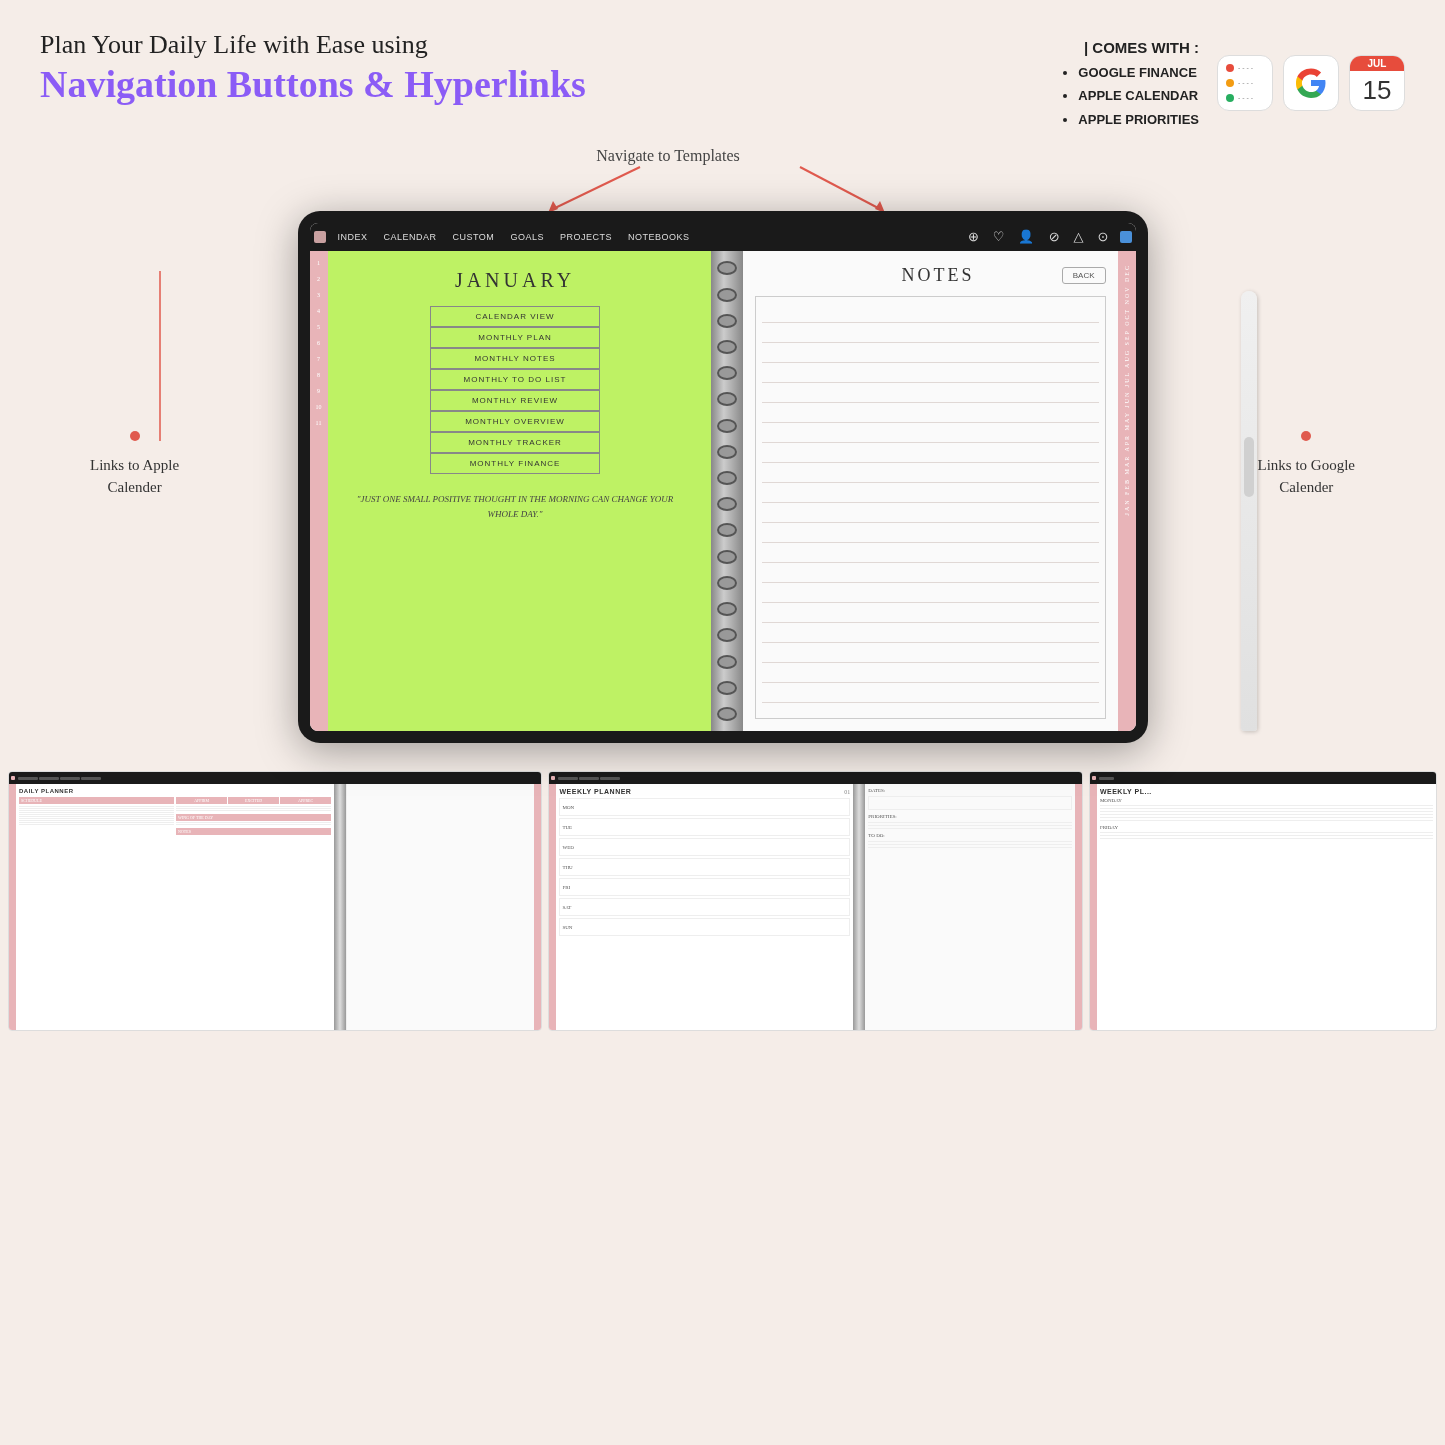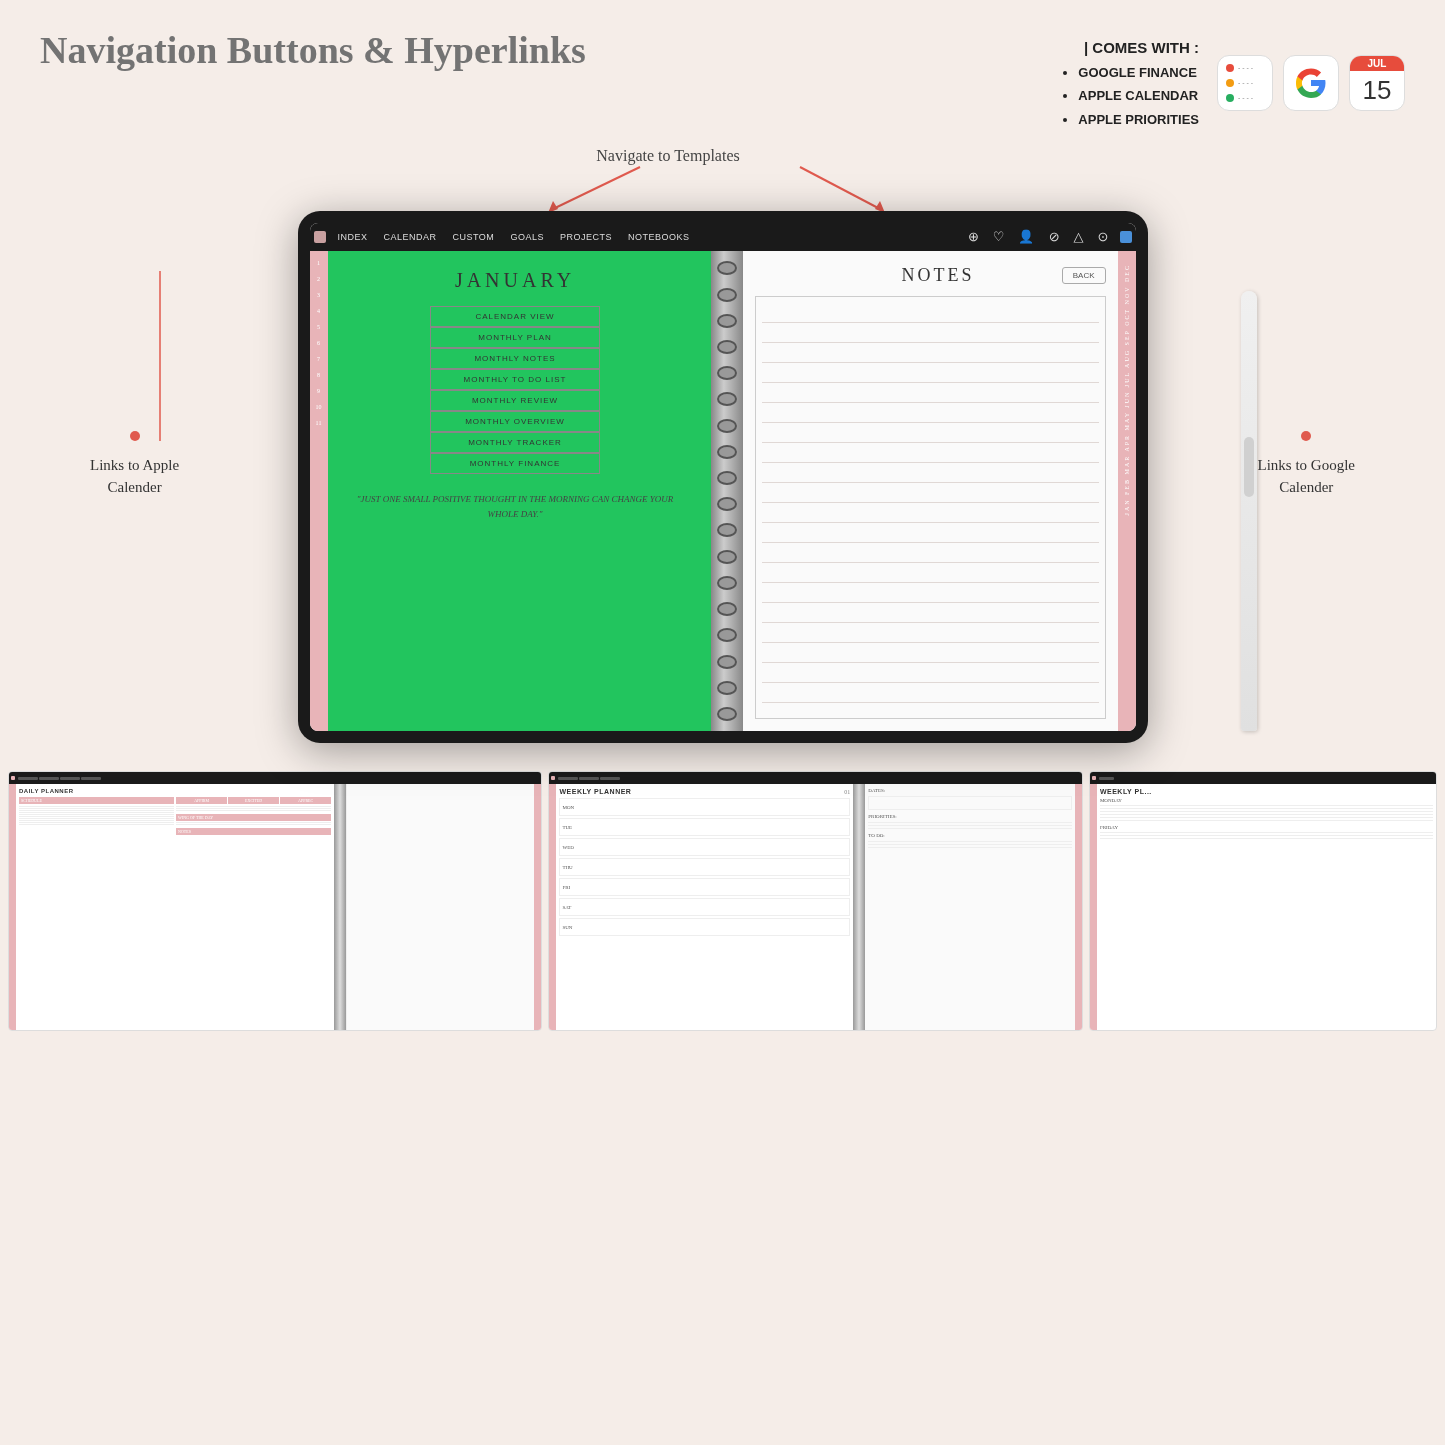--- a/index.html
+++ b/index.html
@@ -26,21 +26,21 @@
       font-family: Georgia, serif;
       font-size: 26px;
       font-weight: 400;
       color: #222;
       line-height: 1.3;
     }
     .headline-main {
       font-family: Georgia, serif;
       font-size: 38px;
       font-weight: 900;
-      color: #737373;
+      color: #8b5cf6;
       line-height: 1.2;
     }
     .comes-with {
       display: flex;
       align-items: center;
       gap: 18px;
       margin-top: 6px;
     }
     .comes-with-text {
       font-size: 14px;
@@ -182,21 +182,21 @@
       gap: 2px;
     }
     .sidebar-num {
       font-size: 6px;
       color: #fff;
       writing-mode: horizontal-tb;
       line-height: 14px;
     }
     .left-page {
       flex: 1;
-      background: #22c55e;
+      background: #bef264;
       padding: 18px 20px 12px 12px;
       display: flex;
       flex-direction: column;
       align-items: center;
     }
     .month-title {
       font-family: Georgia, serif;
       font-size: 20px;
       letter-spacing: 4px;
       text-transform: uppercase;
@@ -309,20 +309,21 @@
       justify-content: flex-start;
       padding-top: 5px;
       gap: 2px;
     }
   </style>
 </head>
 <body>
 
 <div class="top-section">
   <div class="headline">
+    <div class="headline-sub">Plan Your Daily Life with Ease using</div>
     <div class="headline-main">Navigation Buttons &amp; Hyperlinks</div>
   </div>
   <div class="comes-with">
     <div class="comes-with-text">
       <div class="title">| COMES WITH :</div>
       <ul>
         <li>GOOGLE FINANCE</li>
         <li>APPLE CALENDAR</li>
         <li>APPLE PRIORITIES</li>
       </ul>

